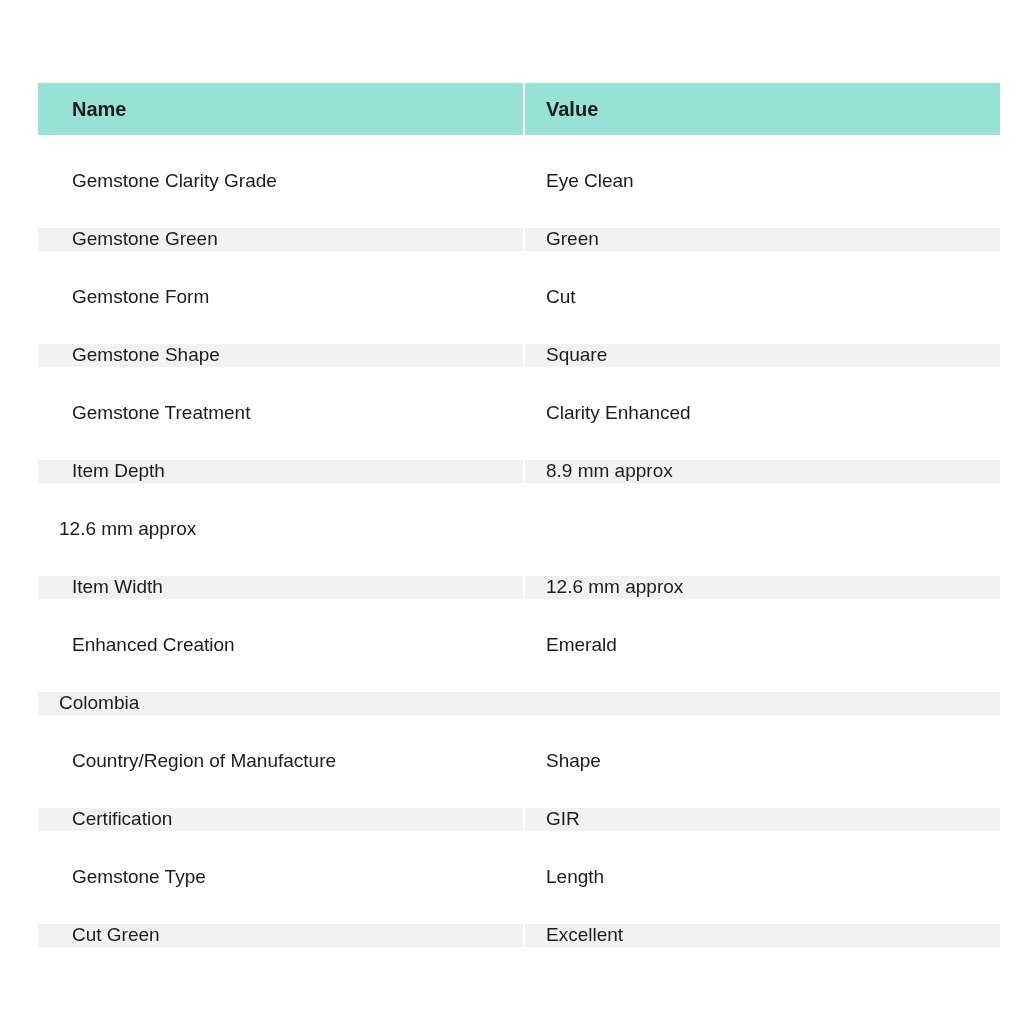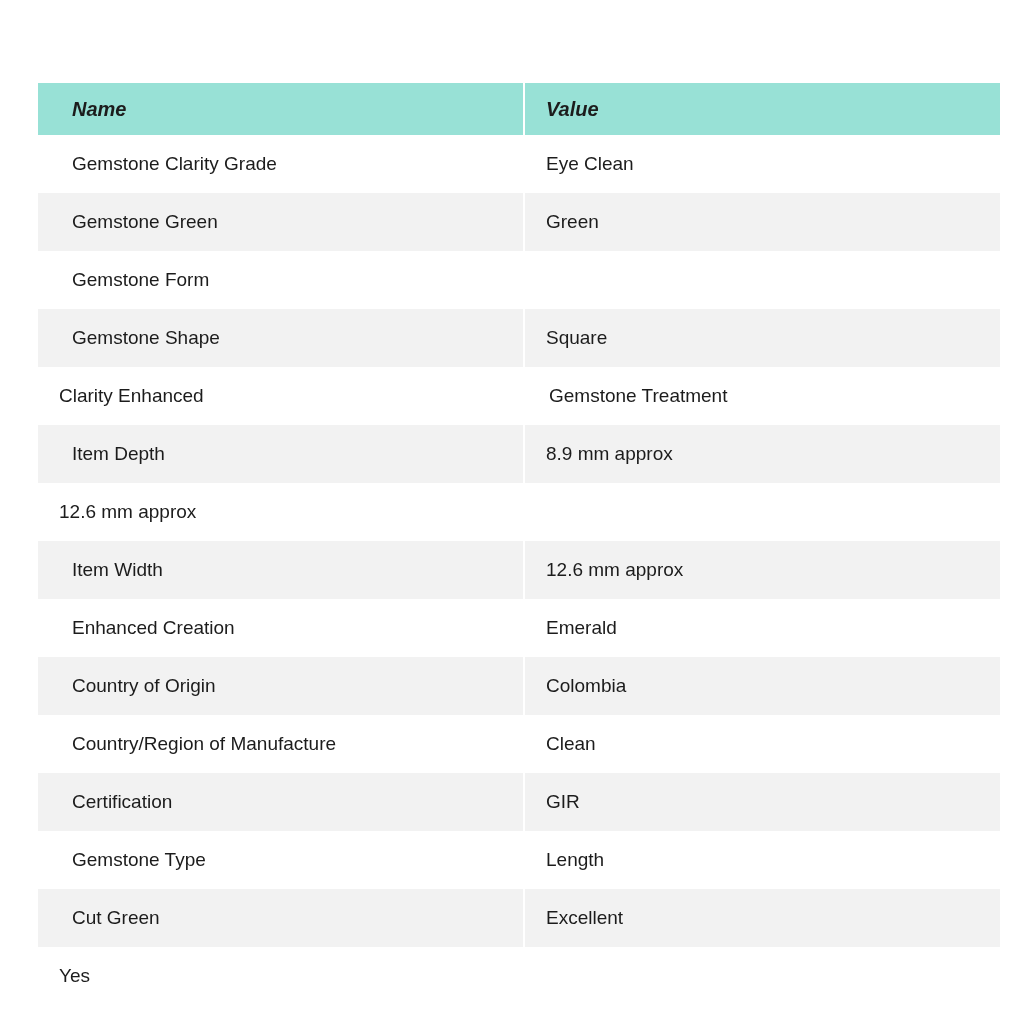--- a/index.html
+++ b/index.html
@@ -40,24 +40,24 @@
     padding-left: 21px;
     padding-right: 28px;
   }
   .header-row {
     height: 52px;
   }
   .header-row .cell {
     background: #98e1d6;
     font-weight: 600;
     font-size: 20px;
-    font-style: italic;
   }
   .data-row {
     height: 58px;
+    align-items: flex-end;
   }
   .data-rows .data-row:nth-child(even) .cell {
     background: #f2f2f2;
   }
   .data-rows .data-row:nth-child(odd) .cell {
     background: #ffffff;
   }
 </style>
 </head>
 <body>
@@ -76,30 +76,31 @@
       <div class="cell value-col">Eye Clean</div>
     </div>
 
     <div class="row data-row">
       <div class="cell name-col">Gemstone Green</div>
       <div class="cell value-col">Green</div>
     </div>
 
     <div class="row data-row">
       <div class="cell name-col">Gemstone Form</div>
+      <div class="cell value-col">Cut</div>
     </div>
 
     <div class="row data-row">
       <div class="cell name-col">Gemstone Shape</div>
       <div class="cell value-col">Square</div>
     </div>
 
     <div class="row data-row">
+      <div class="cell name-col">Gemstone Treatment</div>
       <div class="cell value-col">Clarity Enhanced</div>
-      <div class="cell name-col">Gemstone Treatment</div>
     </div>
 
     <div class="row data-row">
       <div class="cell name-col">Item Depth</div>
       <div class="cell value-col">8.9 mm approx</div>
     </div>
 
     <div class="row data-row">
       <div class="cell value-col">12.6 mm approx</div>
     </div>
@@ -108,42 +109,40 @@
       <div class="cell name-col">Item Width</div>
       <div class="cell value-col">12.6 mm approx</div>
     </div>
 
     <div class="row data-row">
       <div class="cell name-col">Enhanced Creation</div>
       <div class="cell value-col">Emerald</div>
     </div>
 
     <div class="row data-row">
-      <div class="cell name-col">Country of Origin</div>
       <div class="cell value-col">Colombia</div>
     </div>
 
     <div class="row data-row">
       <div class="cell name-col">Country/Region of Manufacture</div>
-      <div class="cell value-col">Clean</div>
+      <div class="cell value-col">Shape</div>
     </div>
 
     <div class="row data-row">
       <div class="cell name-col">Certification</div>
       <div class="cell value-col">GIR</div>
     </div>
 
     <div class="row data-row">
       <div class="cell name-col">Gemstone Type</div>
       <div class="cell value-col">Length</div>
     </div>
 
     <div class="row data-row">
       <div class="cell name-col">Cut Green</div>
       <div class="cell value-col">Excellent</div>
     </div>
 
     <div class="row data-row">
-      <div class="cell value-col">Yes</div>
     </div>
 
   </div>
 </div>
 
 </body></html>

